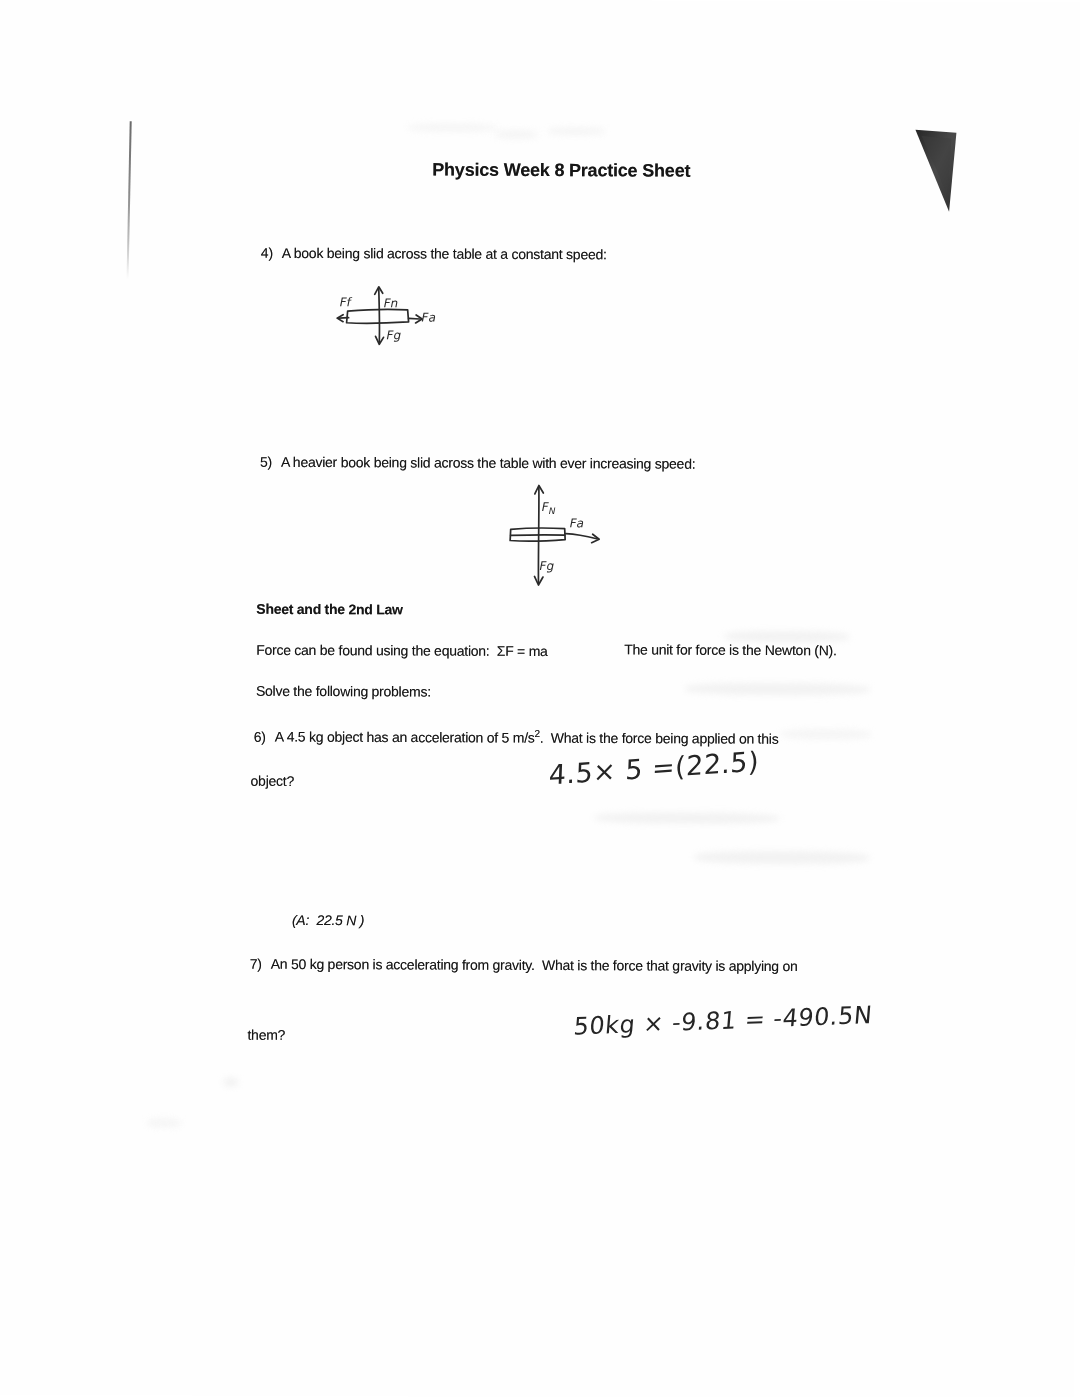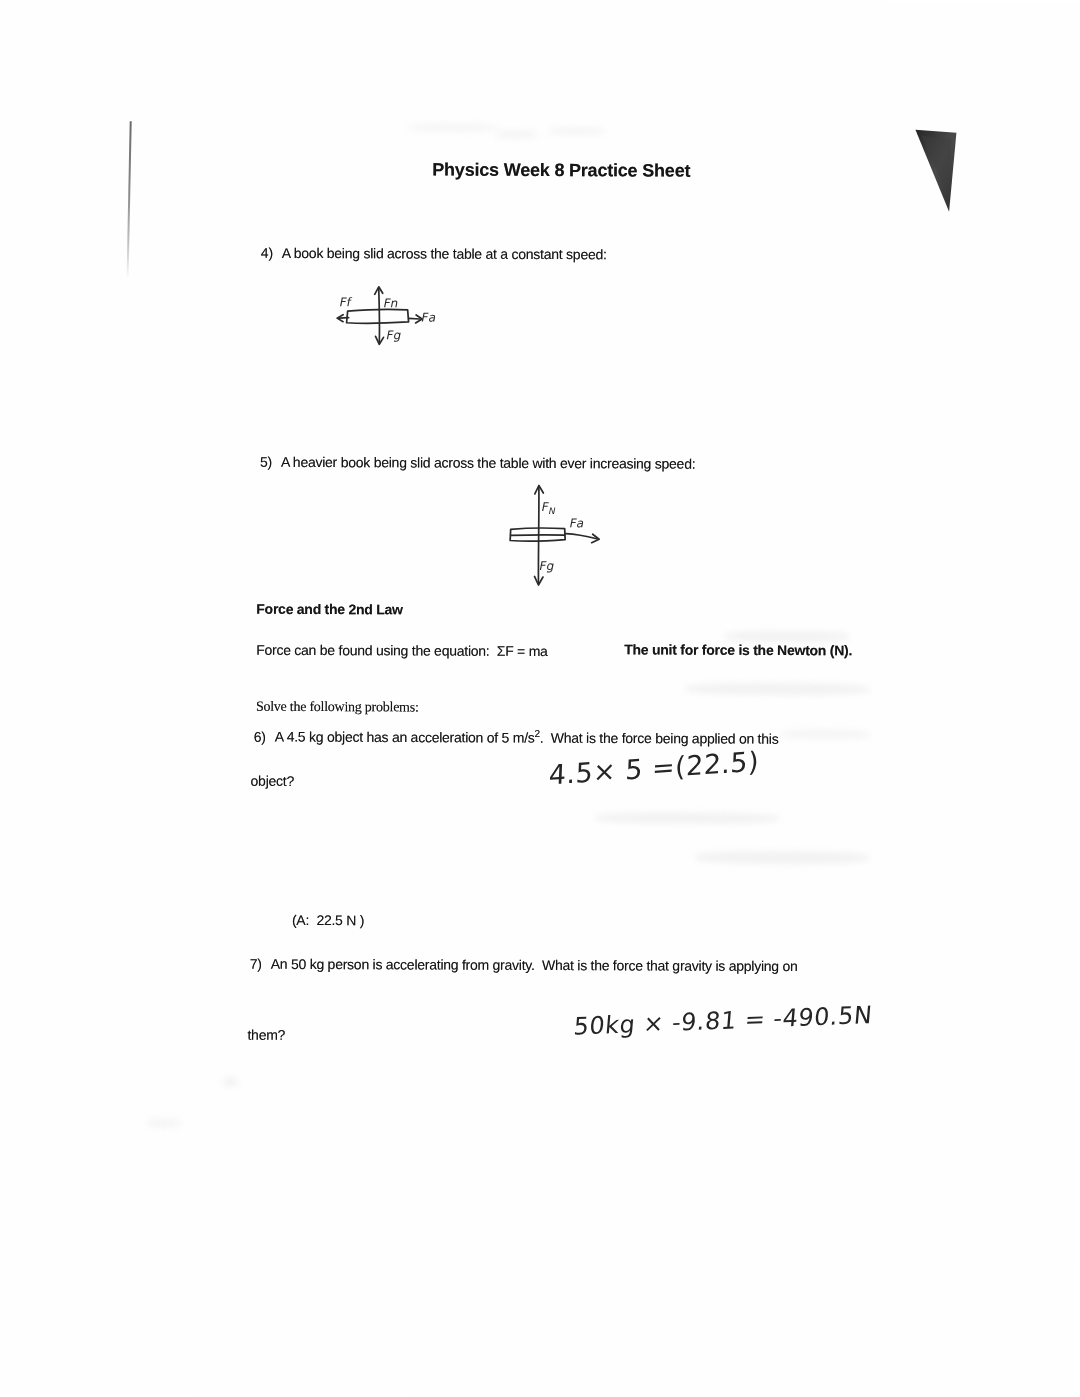--- a/index.html
+++ b/index.html
@@ -125,32 +125,32 @@
     <polyline points="34,96.5 38,105 42.5,97"></polyline>
     <path d="M10,49.5 C26,48 47,47.6 64,48.6 L64.5,59.5 C46,61 24,61.6 9.5,60.6 Z"></path>
     <path d="M10,55.5 C30,54.8 50,54.6 64,55" stroke-width="1.2"></path>
     <path d="M65,53.5 C76,54 86,56 96,58.5"></path>
     <polyline points="92,54 98.5,59 91,62.5"></polyline>
     <text x="41" y="31">F<tspan class="subn" dy="3">N</tspan></text>
     <text x="69" y="47">Fa</text>
     <text x="39" y="90" font-size="14">Fg</text>
   </svg>
 
-  <div class="print bold" style="left:259px;top:602px;">Force and the 2nd Law</div>
+  <div class="print bold" style="left:259px;top:602px;">Sheet and the 2nd Law</div>
 
   <div class="print" style="left:259px;top:643px;">Force can be found using the equation:  ΣF = ma</div>
-  <div class="print" style="left:627px;top:641px;font-weight:bold;">The unit for force is the Newton (N).</div>
+  <div class="print" style="left:627px;top:641px;">The unit for force is the Newton (N).</div>
 
-  <div class="print" style="left:259px;top:700px;font-family:Liberation Serif, serif;">Solve the following problems:</div>
+  <div class="print" style="left:259px;top:684px;">Solve the following problems:</div>
 
   <div class="print" style="left:257px;top:728px;"><span class="qnum">6)</span><span>A 4.5 kg object has an acceleration of 5 m/s</span><sup>2</sup><span>.  What is the force being applied on this</span></div>
   <div class="print" style="left:254px;top:774px;">object?</div>
 
   <div class="handwriting hw1" style="left:552px;top:752px;">4.5× 5 =(22.5)</div>
 
-  <div class="print" style="left:296px;top:913px;">(A:  22.5 N )</div>
+  <div class="print" style="left:296px;top:913px;font-style:italic;">(A:  22.5 N )</div>
 
   <div class="print" style="left:254px;top:957px;"><span class="qnum">7)</span><span>An 50 kg person is accelerating from gravity.  What is the force that gravity is applying on</span></div>
   <div class="print" style="left:252px;top:1028px;">them?</div>
 
   <div class="handwriting hw2" style="left:578px;top:1006px;">50kg × -9.81 = -490.5N</div>
 
 </div>
 
 </body></html>

